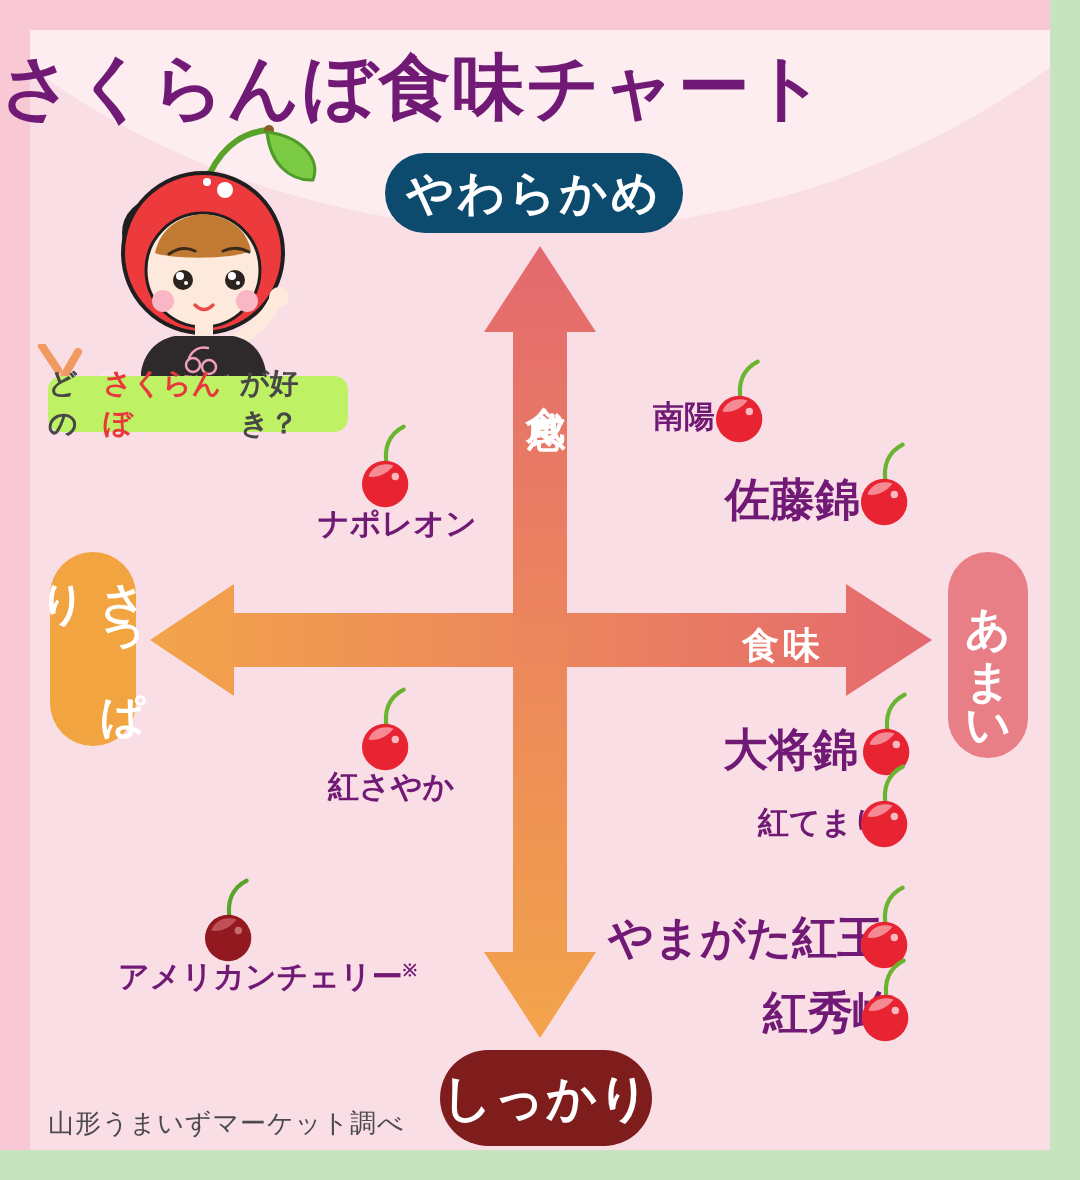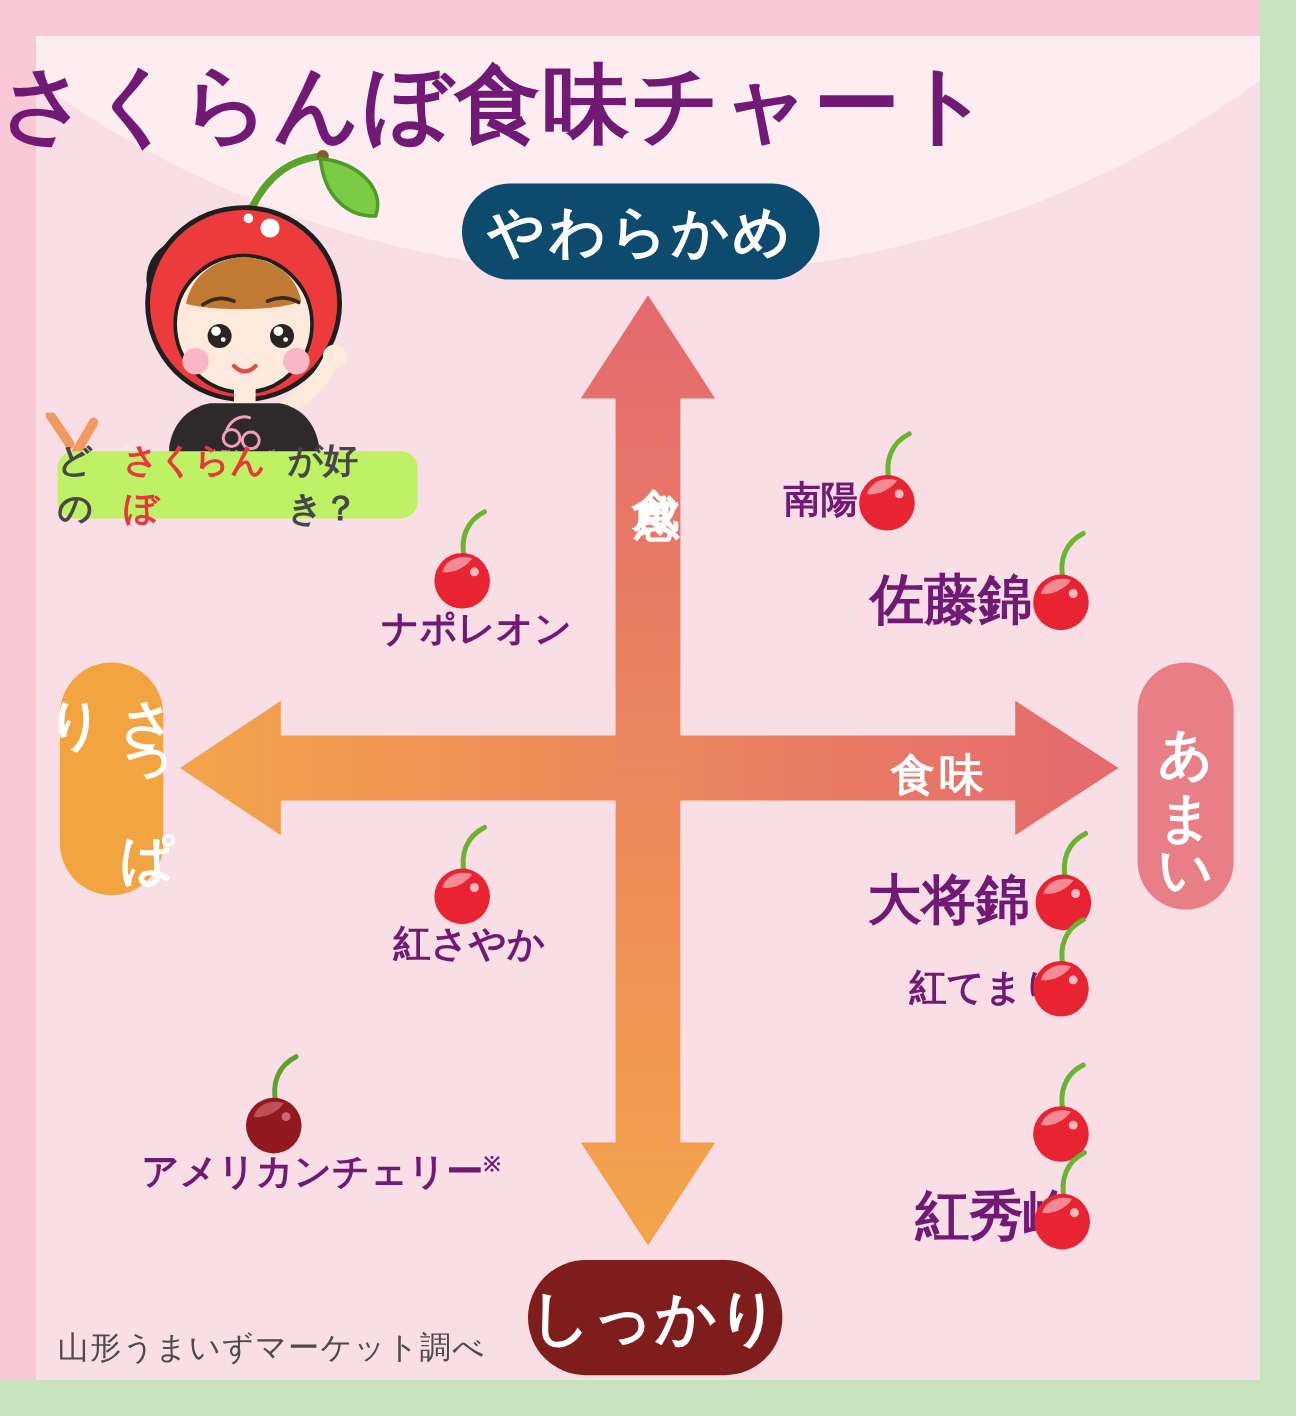--- a/index.html
+++ b/index.html
@@ -210,20 +210,21 @@
     <path class="shine" d="M10,60 C13,49 26,44 37,48 C31,57 18,62 10,60 Z"></path>
     <circle class="shine2" cx="39" cy="60" r="4"></circle>
   </svg>
     <div class="variety-label sm" style="left: 118px; top: 956px;">アメリカンチェリー<sup>※</sup></div>
     <svg class="cherry dark" viewBox="0 0 60 95" width="56" height="88" style="left: 202px; top: 875px;">
     <path class="stem" d="M30,48 C26,30 32,14 48,6" fill="none" stroke-width="4.5" stroke-linecap="round"></path>
     <circle class="body" cx="28" cy="68" r="25"></circle>
     <path class="shine" d="M10,60 C13,49 26,44 37,48 C31,57 18,62 10,60 Z"></path>
     <circle class="shine2" cx="39" cy="60" r="4"></circle>
   </svg>
+    <div class="variety-label lg" style="left: 608px; top: 908px;">やまがた紅王</div>
     <svg class="cherry" viewBox="0 0 60 95" width="56" height="88" style="left: 858px; top: 882px;">
     <path class="stem" d="M30,48 C26,30 32,14 48,6" fill="none" stroke-width="4.5" stroke-linecap="round"></path>
     <circle class="body" cx="28" cy="68" r="25"></circle>
     <path class="shine" d="M10,60 C13,49 26,44 37,48 C31,57 18,62 10,60 Z"></path>
     <circle class="shine2" cx="39" cy="60" r="4"></circle>
   </svg>
     <div class="variety-label lg" style="left: 723px; top: 983px; margin-left: 40px;">紅秀峰</div>
     <svg class="cherry" viewBox="0 0 60 95" width="56" height="88" style="left: 859px; top: 955px;">
     <path class="stem" d="M30,48 C26,30 32,14 48,6" fill="none" stroke-width="4.5" stroke-linecap="round"></path>
     <circle class="body" cx="28" cy="68" r="25"></circle>

